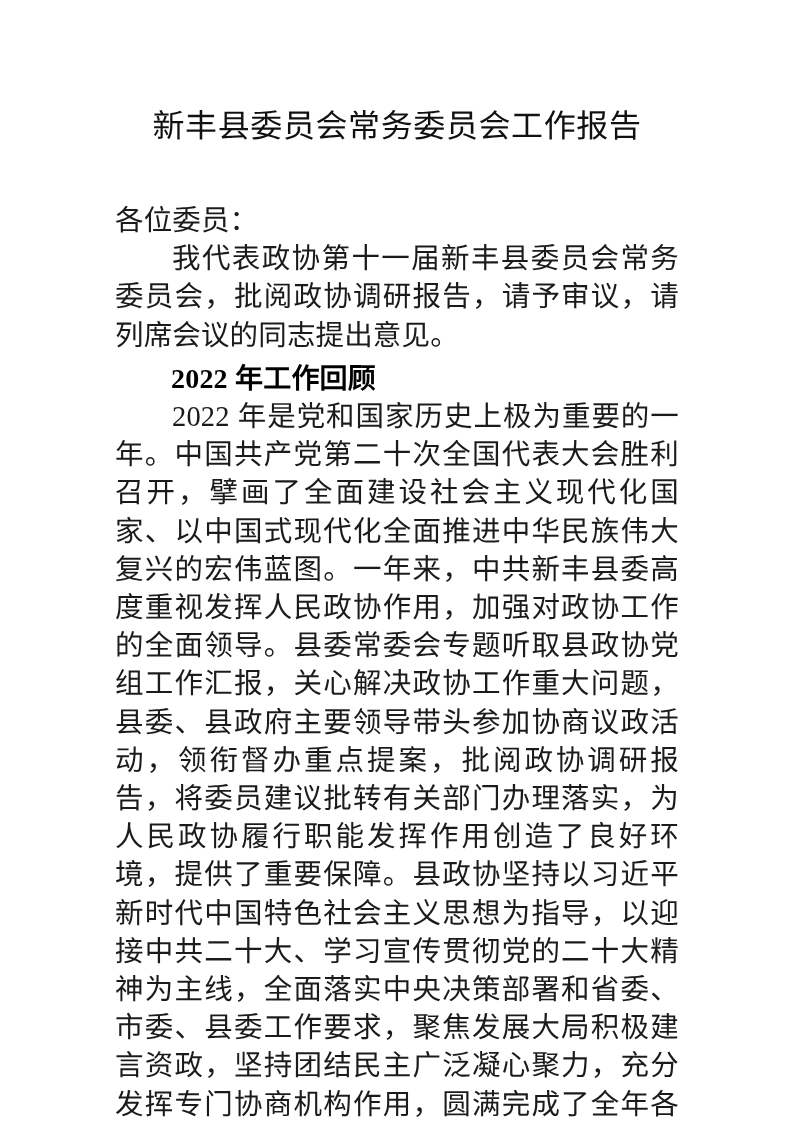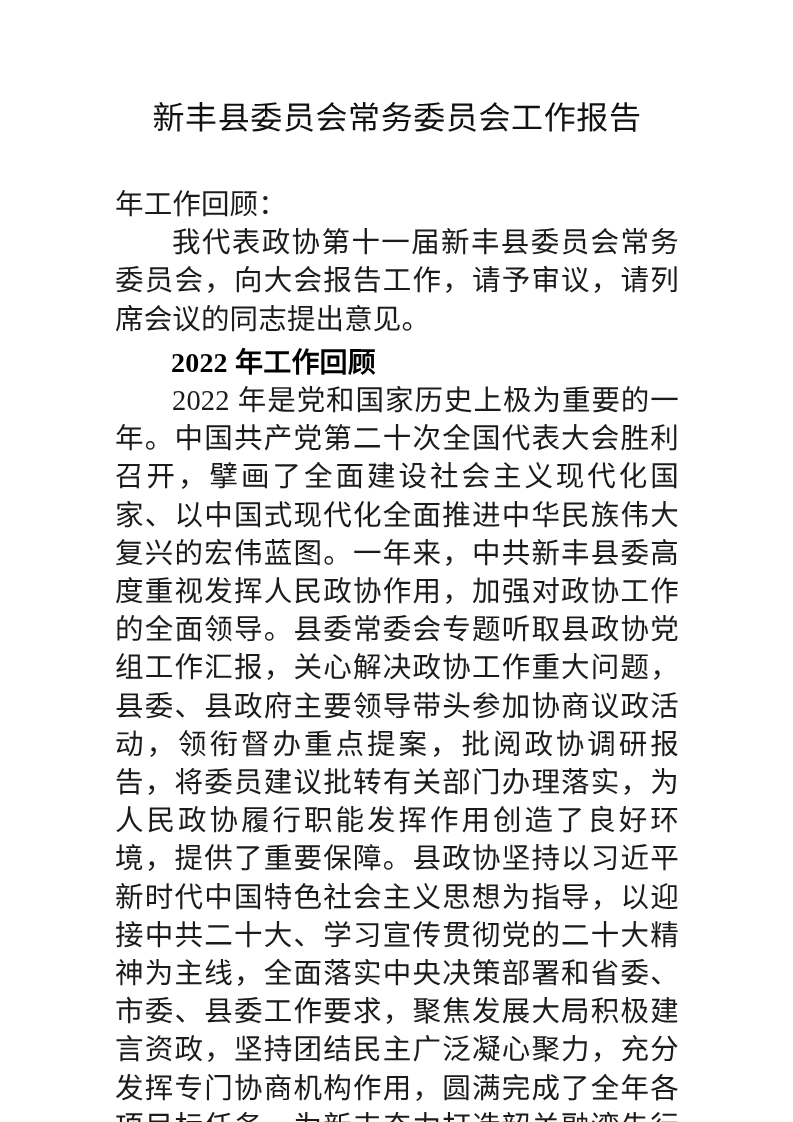--- a/index.html
+++ b/index.html
@@ -34,21 +34,21 @@
 
   
   .doc-title {
     font-family: "Liberation Serif", "DejaVu Serif", serif;
     font-size: 32px;
     line-height: 40px;
     font-weight: normal;
     text-align: center;
     letter-spacing: 0.6px;
     color: #111111;
-    margin: 0;
+    margin: 8px;
     padding-top: 98px;
     white-space: nowrap;
   }
 
   
   .para {
     font-family: "Liberation Serif", "DejaVu Serif", serif;
     font-size: 28.5px;
     line-height: 38.2px;
     color: #1b1b1b;
@@ -92,23 +92,23 @@
 </head>
 <body>
 
 <div class="page">
   <div class="content">
 
     <h1 class="doc-title">新丰县委员会常务委员会工作报告</h1>
 
     <div class="gap-after-title"></div>
 
-    <p class="para para-flush">年工作回顾：</p>
+    <p class="para para-flush">各位委员：</p>
 
-    <p class="para para-indent">我代表政协第十一届新丰县委员会常务委员会，向大会报告工作，请予审议，请列席会议的同志提出意见。</p>
+    <p class="para para-indent">我代表政协第十一届新丰县委员会常务委员会，批阅政协调研报告，请予审议，请列席会议的同志提出意见。</p>
 
     <div class="gap-small"></div>
 
     <h2 class="heading">2022 年工作回顾</h2>
 
     <p class="para para-indent">2022 年是党和国家历史上极为重要的一年。中国共产党第二十次全国代表大会胜利召开，擘画了全面建设社会主义现代化国家、以中国式现代化全面推进中华民族伟大复兴的宏伟蓝图。一年来，中共新丰县委高度重视发挥人民政协作用，加强对政协工作的全面领导。县委常委会专题听取县政协党组工作汇报，关心解决政协工作重大问题，县委、县政府主要领导带头参加协商议政活动，领衔督办重点提案，批阅政协调研报告，将委员建议批转有关部门办理落实，为人民政协履行职能发挥作用创造了良好环境，提供了重要保障。县政协坚持以习近平新时代中国特色社会主义思想为指导，以迎接中共二十大、学习宣传贯彻党的二十大精神为主线，全面落实中央决策部署和省委、市委、县委工作要求，聚焦发展大局积极建言资政，坚持团结民主广泛凝心聚力，充分发挥专门协商机构作用，圆满完成了全年各项目标任务，为新丰奋力打造韶关融湾先行区、优先发展桥头堡贡献了智慧和力量。</p>
 
   </div>
 </div>
 

